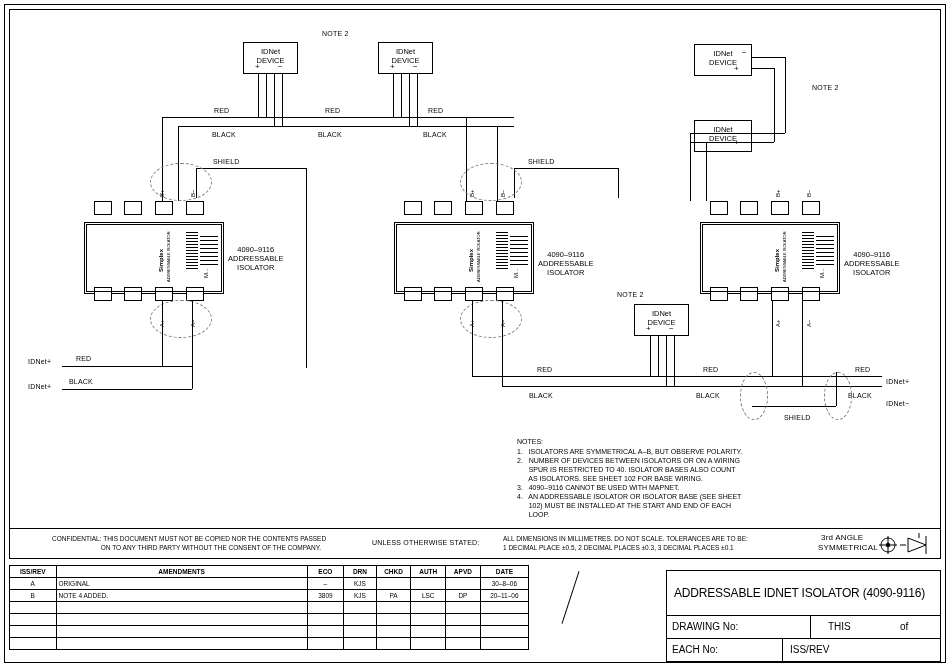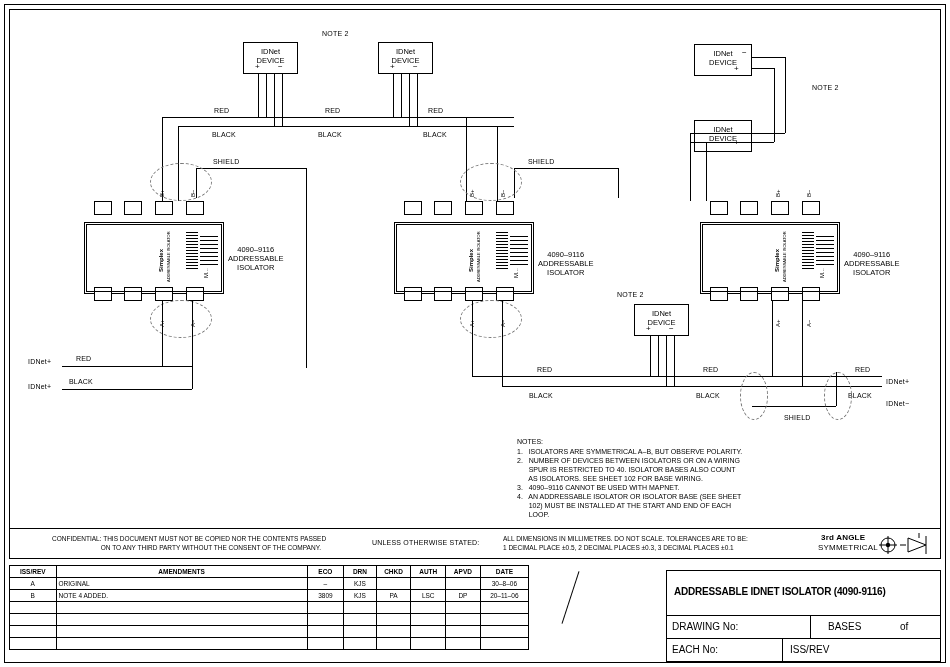--- a/index.html
+++ b/index.html
@@ -254,21 +254,21 @@
   <div class="notes" style="left:517px;top:492px;">4.   AN ADDRESSABLE ISOLATOR OR ISOLATOR BASE (SEE SHEET</div>
   <div class="notes" style="left:517px;top:501px;">      102) MUST BE INSTALLED AT THE START AND END OF EACH</div>
   <div class="notes" style="left:517px;top:510px;">      LOOP.</div>
 
   <div class="hline" style="left:9px;top:528px;width:932px;"></div>
   <div class="notes" style="left:52px;top:534px;font-size:6.5px;line-height:9px;">CONFIDENTIAL: THIS DOCUMENT MUST NOT BE COPIED NOR THE CONTENTS PASSED
                            ON TO ANY THIRD PARTY WITHOUT THE CONSENT OF THE COMPANY.</div>
   <div class="lbl" style="left:372px;top:539px;font-size:7px;">UNLESS OTHERWISE STATED:</div>
   <div class="notes" style="left:503px;top:534px;font-size:6.5px;line-height:9px;">ALL DIMENSIONS IN MILLIMETRES. DO NOT SCALE. TOLERANCES ARE TO BE:
 1 DECIMAL PLACE ±0.5, 2 DECIMAL PLACES ±0.3, 3 DECIMAL PLACES ±0.1</div>
-  <div class="lbl" style="left:821px;top:533px;font-size:8px;font-weight:bold;">3rd ANGLE</div>
+  <div class="lbl" style="left:821px;top:533px;font-size:8px;">3rd ANGLE</div>
   <div class="lbl" style="left:818px;top:543px;font-size:8px;">SYMMETRICAL</div>
   <svg class="abs" style="left:878px;top:532px;" width="56" height="22" viewBox="0 0 56 22">
     <circle cx="10" cy="13" r="7" fill="none" stroke="#000" stroke-width="1"></circle>
     <circle cx="10" cy="13" r="2.2" fill="#000"></circle>
     <line x1="1" y1="13" x2="19" y2="13" stroke="#000" stroke-width="1"></line>
     <line x1="10" y1="4" x2="10" y2="22" stroke="#000" stroke-width="1"></line>
     <line x1="22" y1="13" x2="28" y2="13" stroke="#000" stroke-width="1"></line>
     <polygon points="30,6 48,13 30,20" fill="none" stroke="#000" stroke-width="1"></polygon>
     <line x1="48" y1="4" x2="48" y2="22" stroke="#000" stroke-width="1"></line>
     <line x1="41" y1="1" x2="41" y2="6" stroke="#000" stroke-width="1"></line>
@@ -349,20 +349,20 @@
   </tbody>
     </table>
 
   <div class="abs" style="left:570px;top:570px;width:1px;height:55px;background:#000;transform:rotate(18deg);"></div>
 
   <div class="bx" style="left:666px;top:570px;width:275px;height:92px;"></div>
   <div class="hline" style="left:666px;top:615px;width:275px;"></div>
   <div class="hline" style="left:666px;top:638px;width:275px;"></div>
   <div class="vline" style="left:810px;top:615px;height:23px;"></div>
   <div class="vline" style="left:782px;top:638px;height:24px;"></div>
-  <div class="abs" style="left:674px;top:586px;font-size:10px;font-weight:bold;letter-spacing:-0.2px;">ADDRESSABLE IDNET ISOLATOR (4090-9116)</div>
+  <div class="abs" style="left:674px;top:586px;font-size:12px;font-weight:normal;letter-spacing:-0.2px;">ADDRESSABLE IDNET ISOLATOR (4090-9116)</div>
   <div class="lbl9" style="left:672px;top:621px;font-size:10px;">DRAWING No:</div>
-  <div class="lbl9" style="left:828px;top:621px;font-size:10px;">BASES</div>
+  <div class="lbl9" style="left:828px;top:621px;font-size:10px;">THIS</div>
   <div class="lbl9" style="left:900px;top:621px;font-size:10px;">of</div>
   <div class="lbl9" style="left:790px;top:644px;font-size:10px;">ISS/REV</div>
   <div class="lbl9" style="left:672px;top:644px;font-size:10px;">EACH No:</div>
 
 </div>
 
 </body></html>

